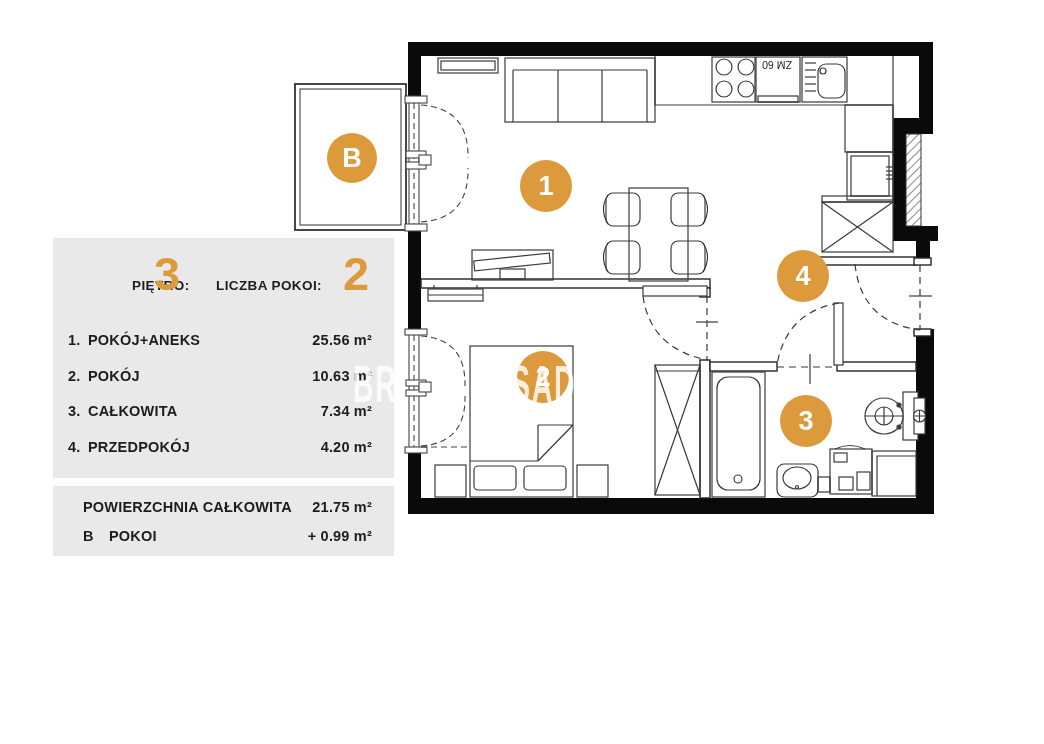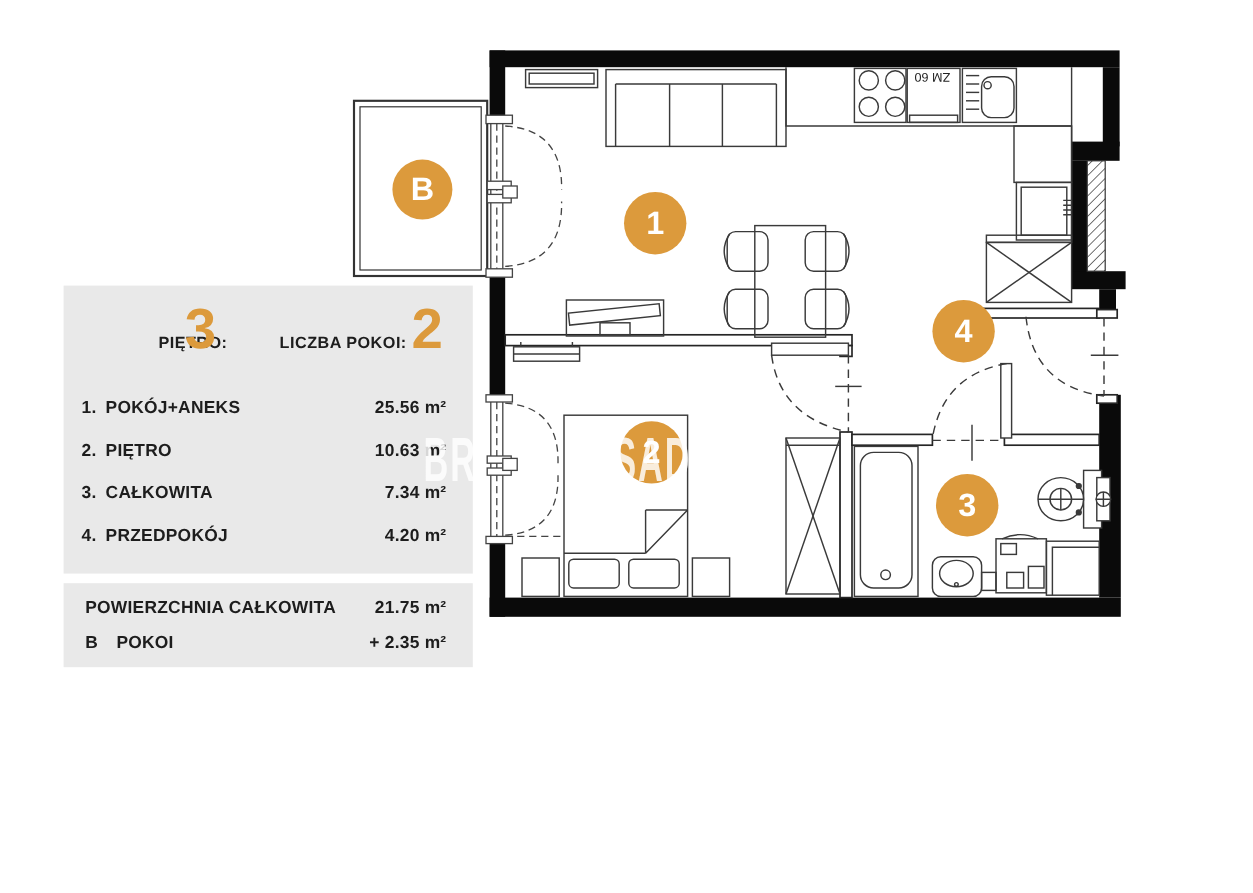--- a/index.html
+++ b/index.html
@@ -16,33 +16,33 @@
   
   .panel{position:absolute;background:var(--panel-bg);}
   .panel-top{left:53px;top:238px;width:341px;height:240px;}
   .panel-bottom{left:53px;top:486px;width:341px;height:70px;}
 
   .hdr{position:absolute;top:0;left:0;width:100%;height:84px;}
   .hdr-label{position:absolute;font-size:13.5px;font-weight:700;letter-spacing:.4px;}
   .hdr-big{position:absolute;font-size:47px;font-weight:700;color:var(--accent);line-height:1;}
   .lbl-floor{left:52px;top:40px;padding-left:27px;}
   .big-floor{left:101px;top:12px;}
-  .lbl-rooms{left:180px;top:40px;}
+  .lbl-rooms{left:163px;top:40px;}
   .big-rooms{left:290px;top:12px;}
 
   .rows{position:absolute;left:0;top:84px;width:100%;}
   .row{display:flex;align-items:center;height:35.7px;padding:0 22px 0 15px;
        font-size:14.5px;font-weight:600;letter-spacing:.2px;}
   .row .no{width:20px;flex:0 0 auto;}
   .row .nm{flex:0 0 auto;}
   .row .sp{flex:1 1 auto;}
   .row .ar{flex:0 0 auto;}
 
   .sumrows{position:absolute;left:0;top:6px;width:100%;}
-  .sumrow{display:flex;align-items:center;height:29px;padding:0 22px 0 18px;
+  .sumrow{display:flex;align-items:center;height:29px;padding:0 22px 0 30px;
        font-size:14.5px;font-weight:600;letter-spacing:.2px;}
   .sumrow .no{width:26px;flex:0 0 auto;}
   .sumrow .no:empty{display:none;}
   .sumrow .nm{flex:0 0 auto;}
   .sumrow .sp{flex:1 1 auto;}
   .sumrow .ar{flex:0 0 auto;}
 
   
   .marker{position:absolute;width:52px;height:52px;border-radius:50%;
     background:var(--accent);color:#fff;display:flex;align-items:center;justify-content:center;
@@ -304,21 +304,21 @@
     </div>
     <div class="rows">
       <div class="row">
         <span class="no">1.</span>
         <span class="nm">POKÓJ+ANEKS</span>
         <span class="sp"></span>
         <span class="ar">25.56 m²</span>
       </div>
       <div class="row">
         <span class="no">2.</span>
-        <span class="nm">PIĘTRO</span>
+        <span class="nm">POKÓJ</span>
         <span class="sp"></span>
         <span class="ar">10.63 m²</span>
       </div>
       <div class="row">
         <span class="no">3.</span>
         <span class="nm">CAŁKOWITA</span>
         <span class="sp"></span>
         <span class="ar">7.34 m²</span>
       </div>
       <div class="row">
@@ -335,18 +335,18 @@
       <div class="sumrow">
 
         <span class="nm">POWIERZCHNIA CAŁKOWITA</span>
         <span class="sp"></span>
         <span class="ar">21.75 m²</span>
       </div>
       <div class="sumrow">
         <span class="no">B</span>
         <span class="nm">POKOI</span>
         <span class="sp"></span>
-        <span class="ar">+  2.35 m²</span>
+        <span class="ar">+  0.99 m²</span>
       </div>
     </div>
   </div>
 
 </div>
 
 </body></html>

